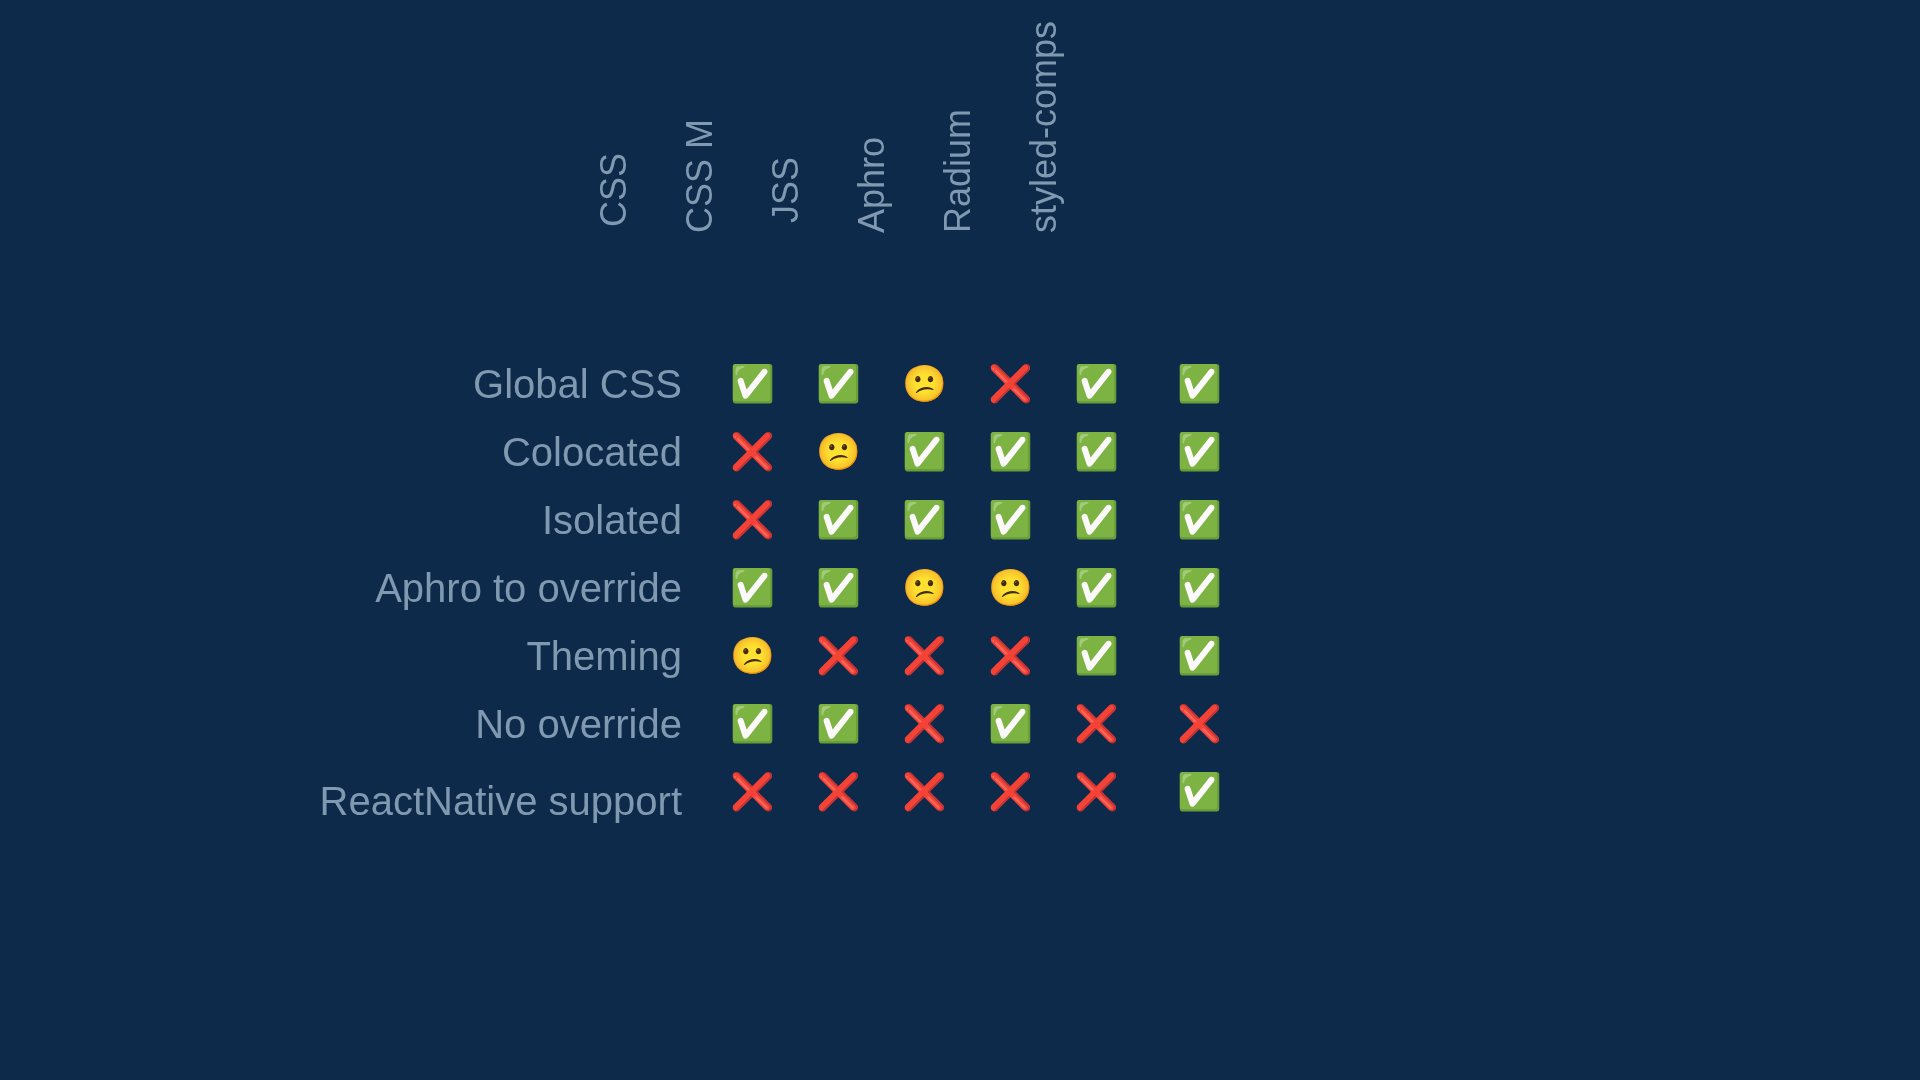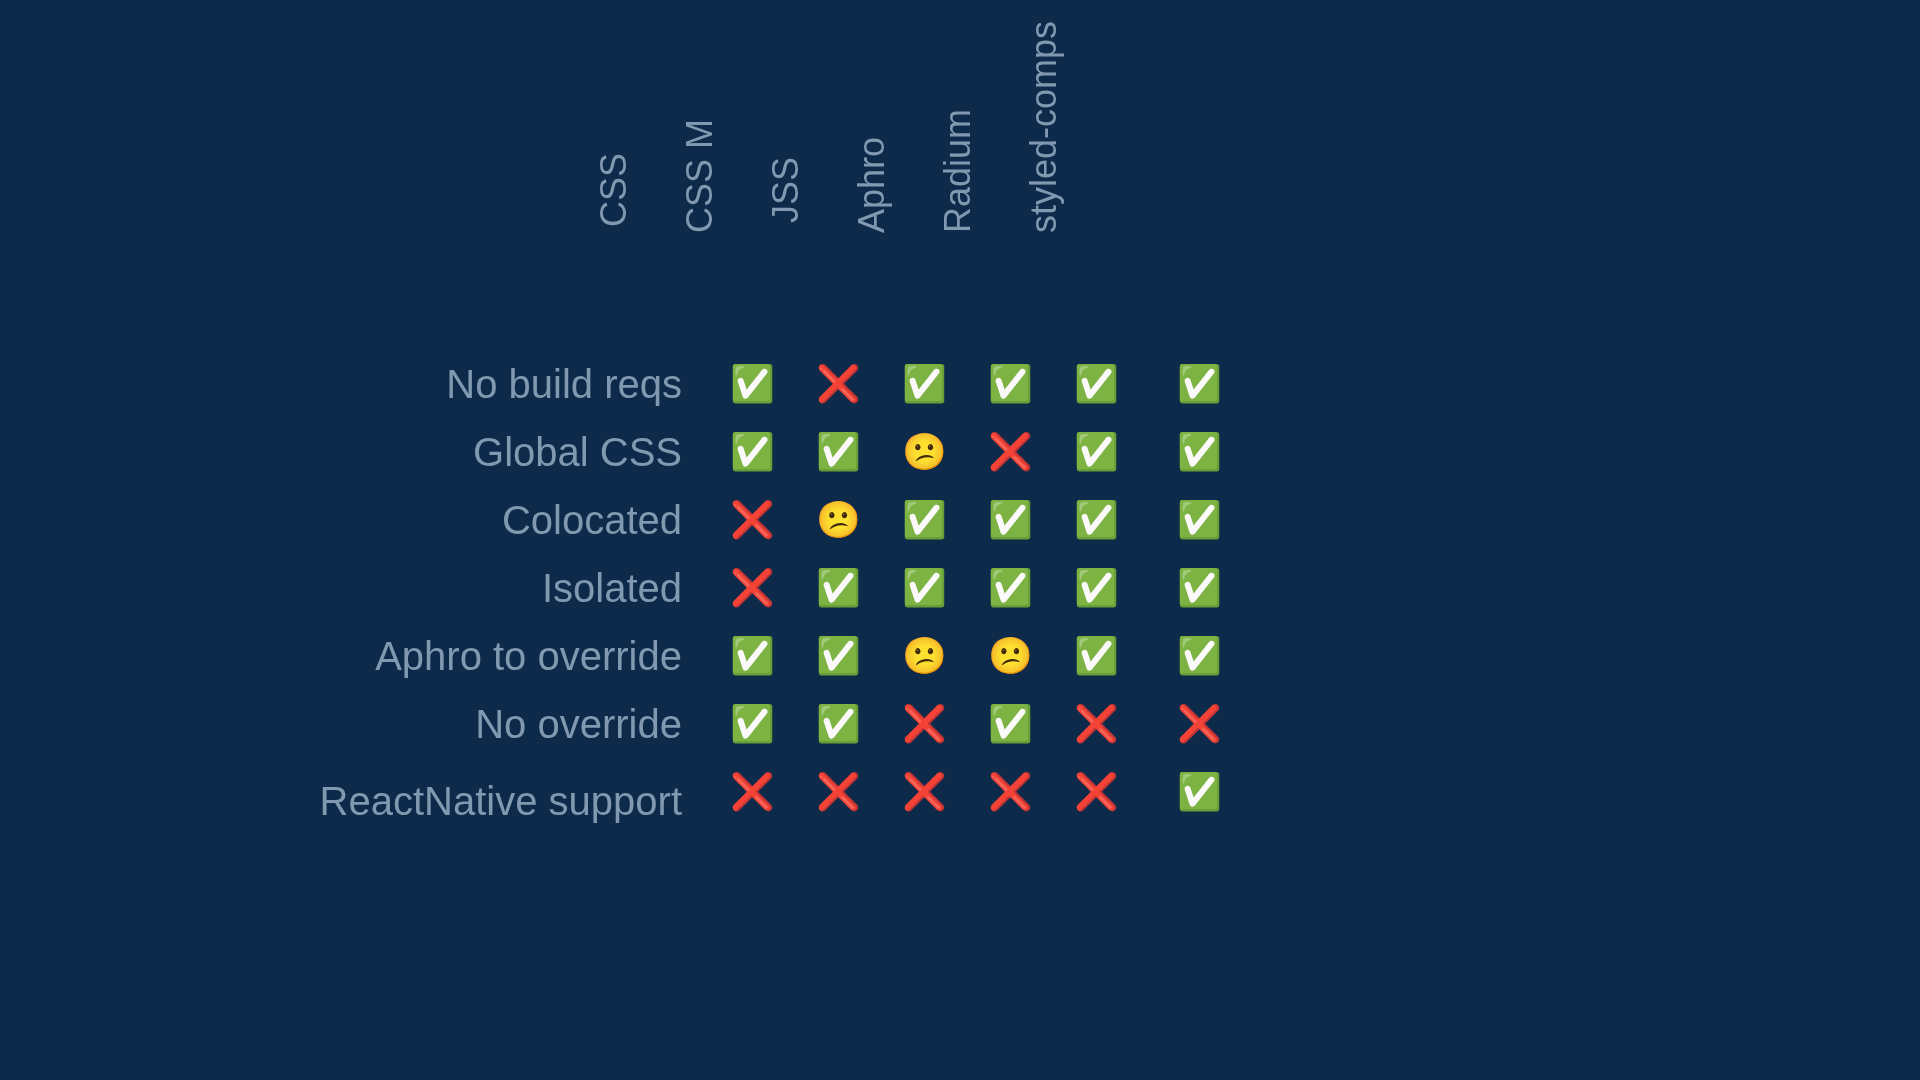--- a/index.html
+++ b/index.html
@@ -84,29 +84,20 @@
         <th>
             <div class="col-header">Radium</div>
           </th>
         <th class="col-header-wide">
             <div class="col-header">styled-comps</div>
           </th>
       </tr>
     </thead>
     <tbody>
         <tr>
-          <td class="row-label">No build reqs</td>
-          <td class="cell">✅</td>
-          <td class="cell">❌</td>
-          <td class="cell">✅</td>
-          <td class="cell">✅</td>
-          <td class="cell">✅</td>
-          <td class="cell cell-wide">✅</td>
-        </tr>
-        <tr>
           <td class="row-label">Global CSS</td>
           <td class="cell">✅</td>
           <td class="cell">✅</td>
           <td class="cell">😕</td>
           <td class="cell">❌</td>
           <td class="cell">✅</td>
           <td class="cell cell-wide">✅</td>
         </tr>
         <tr>
           <td class="row-label">Colocated</td>
@@ -129,20 +120,29 @@
         <tr>
           <td class="row-label">Aphro to override</td>
           <td class="cell">✅</td>
           <td class="cell">✅</td>
           <td class="cell">😕</td>
           <td class="cell">😕</td>
           <td class="cell">✅</td>
           <td class="cell cell-wide">✅</td>
         </tr>
         <tr>
+          <td class="row-label">Theming</td>
+          <td class="cell">😕</td>
+          <td class="cell">❌</td>
+          <td class="cell">❌</td>
+          <td class="cell">❌</td>
+          <td class="cell">✅</td>
+          <td class="cell cell-wide">✅</td>
+        </tr>
+        <tr>
           <td class="row-label">No override</td>
           <td class="cell">✅</td>
           <td class="cell">✅</td>
           <td class="cell">❌</td>
           <td class="cell">✅</td>
           <td class="cell">❌</td>
           <td class="cell cell-wide">❌</td>
         </tr>
         <tr>
           <td class="row-label row-label-last">ReactNative support</td>

